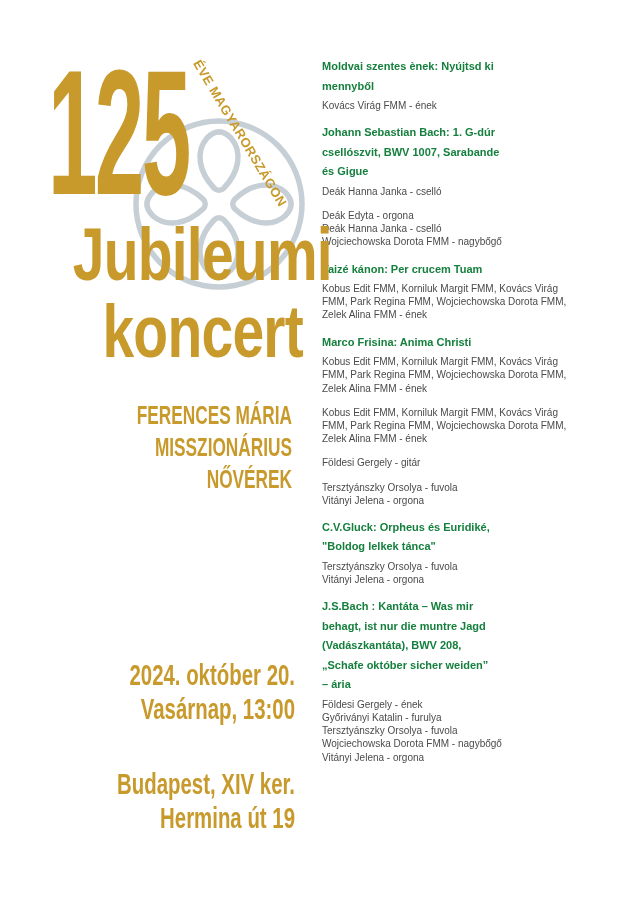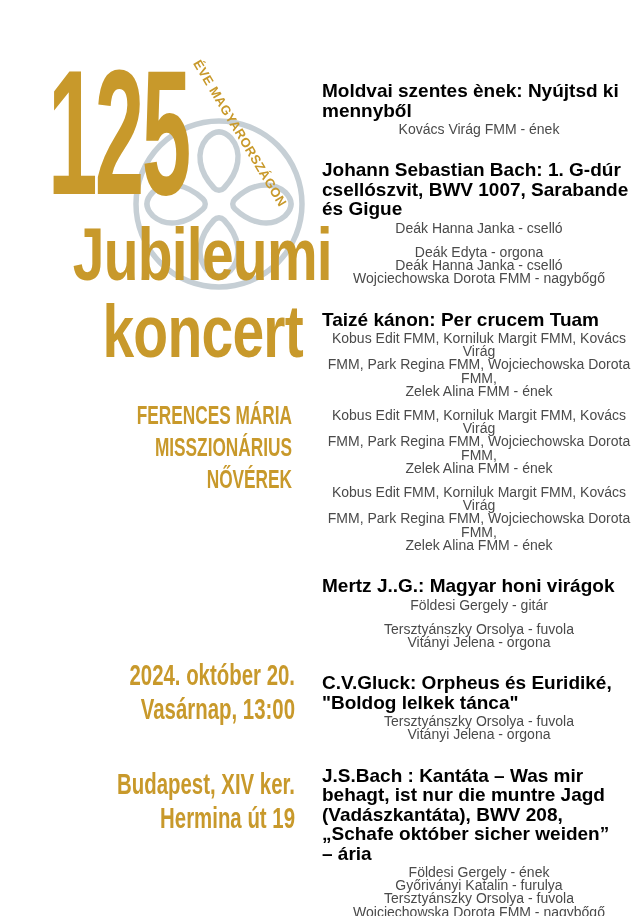--- a/index.html
+++ b/index.html
@@ -35,25 +35,25 @@
     position:absolute;left:0;width:295px;text-align:right;
     font-size:30px;line-height:34px;font-weight:700;color:#C8992B;
     white-space:pre-line;transform:scaleX(0.68);transform-origin:100% 0;
   }
   .date-block{top:658px;}
   .venue-block{top:767px;}
   
   .program{position:absolute;left:322px;top:57px;width:314px;}
   .program-item{margin-bottom:11px;}
   .piece-title{
-    font-size:19px;line-height:19.5px;font-weight:700;color:#000000;
-    white-space:pre-line;margin-bottom:3px;margin-top:24px;
+    font-size:11px;line-height:19.5px;font-weight:700;color:#15803d;
+    white-space:pre-line;margin-bottom:3px;
   }
   .piece-performers{
-    font-size:14px;line-height:13.2px;color:#4A4A4A;white-space:pre-line;text-align:center;
+    font-size:10px;line-height:13.2px;color:#4A4A4A;white-space:pre-line;
   }
 </style>
 </head>
 <body>
 
 <div class="poster">
 
   <svg class="logo" width="176" height="176" viewBox="-88 -88 176 176" aria-hidden="true">
     <circle r="83" fill="none" stroke="#C6CFD5" stroke-width="5.5"></circle>
     <g fill="none" stroke="#C6CFD5" stroke-width="5.5" stroke-linecap="round">
@@ -98,33 +98,33 @@
     </div>
 
     <div class="program-item">
       <div class="piece-title">Taizé kánon: Per crucem Tuam</div>
       <div class="piece-performers">Kobus Edit FMM, Korniluk Margit FMM, Kovács Virág
 FMM, Park Regina FMM, Wojciechowska Dorota FMM,
 Zelek Alina FMM - ének</div>
     </div>
 
     <div class="program-item">
+      <div class="piece-title">Marco Frisina: Anima Christi</div>
       <div class="piece-performers">Kobus Edit FMM, Korniluk Margit FMM, Kovács Virág
 FMM, Park Regina FMM, Wojciechowska Dorota FMM,
 Zelek Alina FMM - ének</div>
     </div>
 
     <div class="program-item">
       <div class="piece-performers">Kobus Edit FMM, Korniluk Margit FMM, Kovács Virág
 FMM, Park Regina FMM, Wojciechowska Dorota FMM,
 Zelek Alina FMM - ének</div>
     </div>
 
     <div class="program-item">
-      <div class="piece-title">Mertz J..G.: Magyar honi virágok</div>
       <div class="piece-performers">Földesi Gergely - gitár</div>
     </div>
 
     <div class="program-item">
       <div class="piece-performers">Tersztyánszky Orsolya - fuvola
 Vitányi Jelena - orgona</div>
     </div>
 
     <div class="program-item">
       <div class="piece-title">C.V.Gluck: Orpheus és Euridiké,

